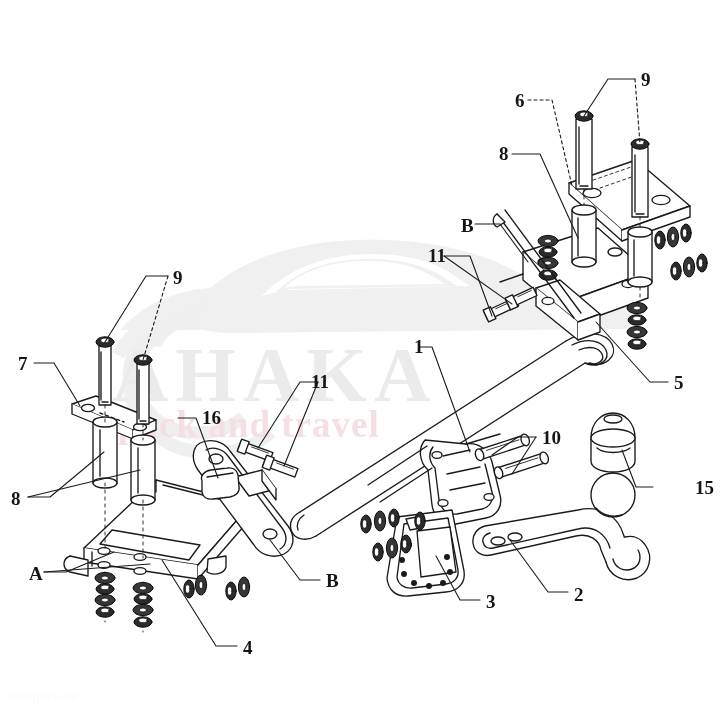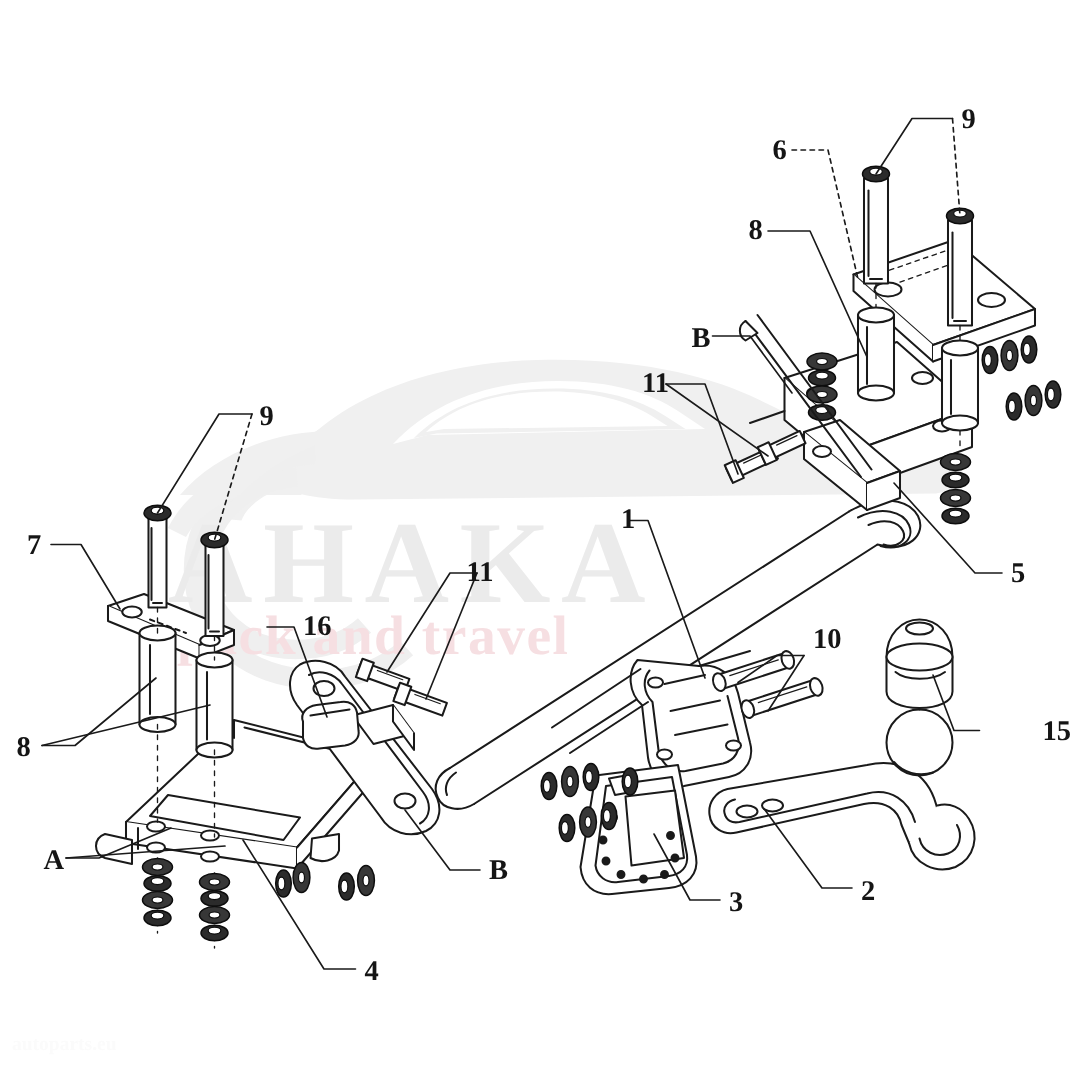--- a/index.html
+++ b/index.html
@@ -470,21 +470,21 @@
   <div class="callout-label" style="left:515px;top:91px;">6</div>
   <div class="callout-label" style="left:499px;top:144px;">8</div>
   <div class="callout-label" style="left:461px;top:216px;">B</div>
   <div class="callout-label" style="left:428px;top:246px;">11</div>
   <div class="callout-label" style="left:173px;top:268px;">9</div>
   <div class="callout-label" style="left:414px;top:337px;">1</div>
   <div class="callout-label" style="left:18px;top:354px;">7</div>
   <div class="callout-label" style="left:311px;top:372px;">11</div>
   <div class="callout-label" style="left:674px;top:373px;">5</div>
   <div class="callout-label" style="left:166px;top:408px;margin-left:36px;">16</div>
-  <div class="callout-label" style="left:542px;top:417px;">10</div>
+  <div class="callout-label" style="left:542px;top:428px;">10</div>
   <div class="callout-label" style="left:11px;top:489px;">8</div>
   <div class="callout-label" style="left:695px;top:478px;">15</div>
   <div class="callout-label" style="left:29px;top:564px;">A</div>
   <div class="callout-label" style="left:574px;top:585px;">2</div>
   <div class="callout-label" style="left:326px;top:571px;">B</div>
   <div class="callout-label" style="left:486px;top:592px;">3</div>
   <div class="callout-label" style="left:243px;top:638px;">4</div>
 
 </div>
 

